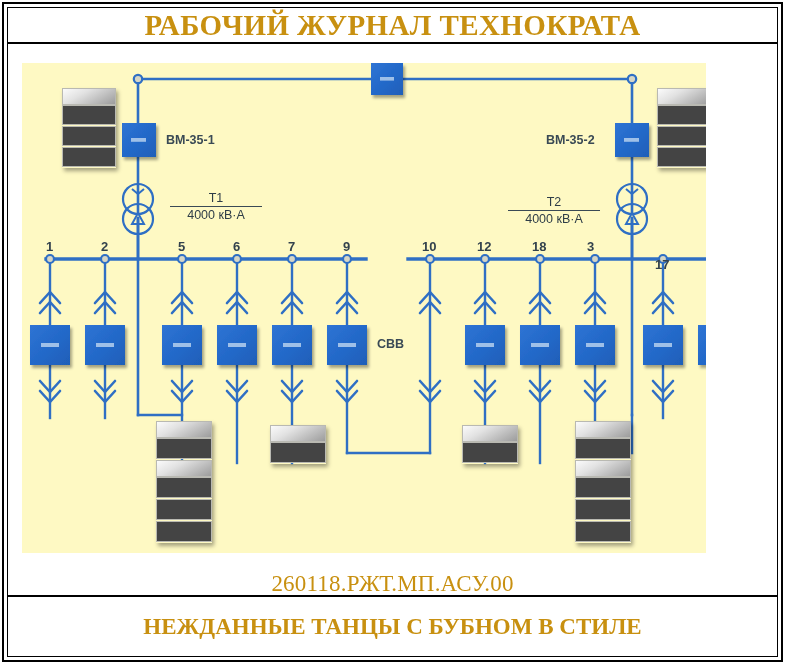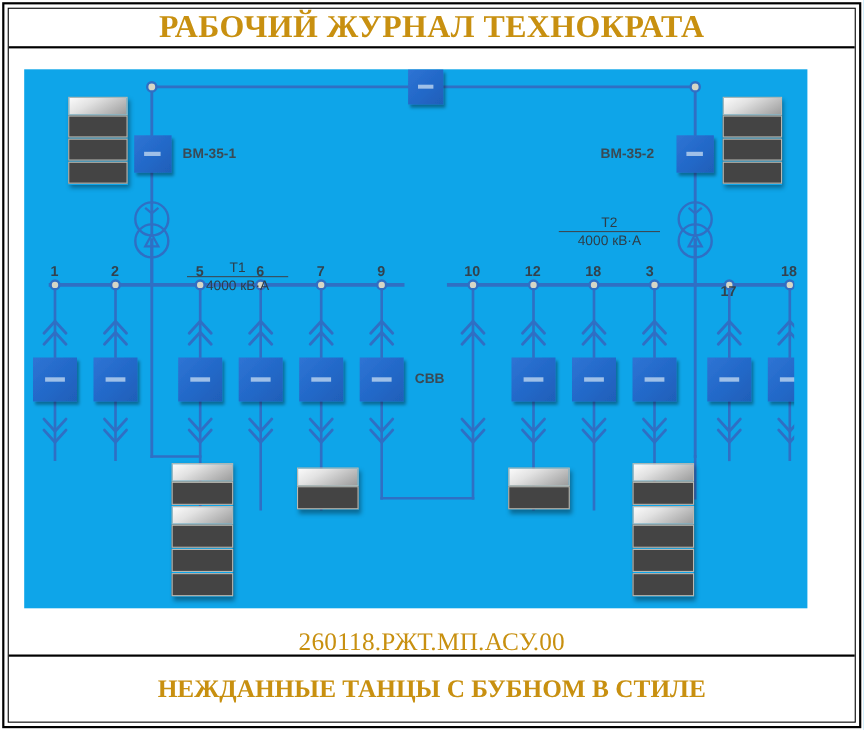--- a/index.html
+++ b/index.html
@@ -48,21 +48,21 @@
     box-sizing:border-box;
   }
   .subtitle-text{
     font-family:"Liberation Serif","DejaVu Serif",serif;
     font-weight:bold;font-size:23px;color:#c89010;
     line-height:27px;text-align:center;white-space:nowrap;
   }
   
   .diagram{
     position:absolute;left:22px;top:63px;width:684px;height:490px;
-    background:#0ea5e9;overflow:hidden;padding-left:28px;
+    background:#fef9c3;overflow:hidden;
   }
   .diagram svg{position:absolute;left:0;top:0;}
   
   .cab{position:absolute;box-shadow:2px 3px 4px rgba(0,0,0,.35);}
   .cab-cell{
     box-sizing:border-box;border:1px solid #b9b9b2;
     background:#444444;margin:0 0 1px 0;
   }
   .cab-head{
     box-sizing:border-box;border:1px solid #b9b9b2;
@@ -274,21 +274,21 @@
           <rect x="676" y="262" width="40" height="40" fill="url(#devgrad)"></rect>
           <rect x="687" y="280" width="18" height="4" fill="#9fc0e8"></rect>
         </g>
       </g>
     </svg>
 
     <div class="lbl lbl-dev" style="left:144px;top:70px;">ВМ-35-1</div>
     <div class="lbl lbl-dev" style="left:524px;top:70px;">ВМ-35-2</div>
     <div class="lbl lbl-dev" style="left:355px;top:274px;">СВВ</div>
 
-    <div class="tr-box" style="left:148px;top:128px;width:92px;margin-top:45px;">
+    <div class="tr-box" style="left:148px;top:128px;width:92px;">
       <div class="top tr-name">T1</div>
       <div class="bot tr-pow">4000 кВ·А</div>
     </div>
     <div class="tr-box" style="left:486px;top:132px;width:92px;">
       <div class="top tr-name">T2</div>
       <div class="bot tr-pow">4000 кВ·А</div>
     </div>
 
     <div class="lbl lbl-num" style="left:24px;top:176px;">1</div>
     <div class="lbl lbl-num" style="left:79px;top:176px;">2</div>

